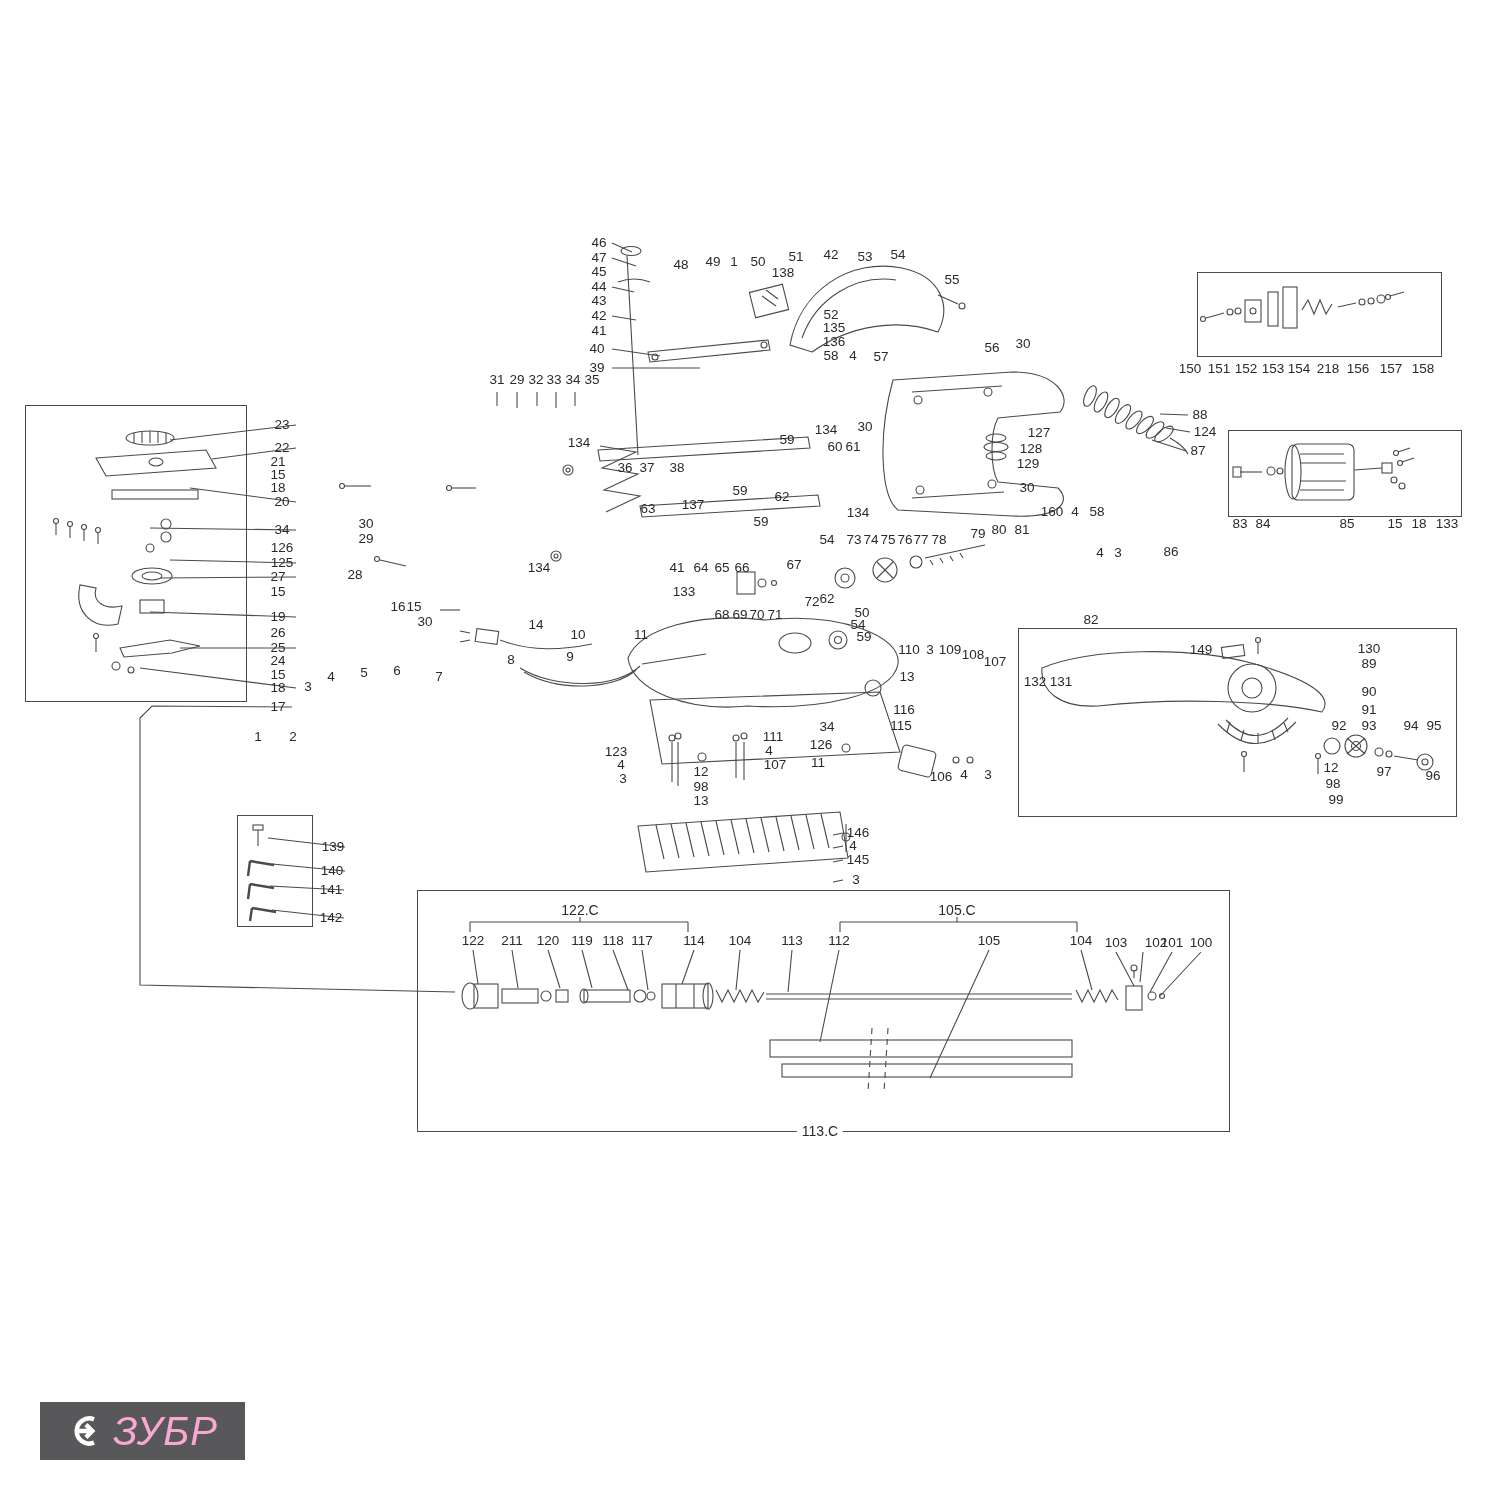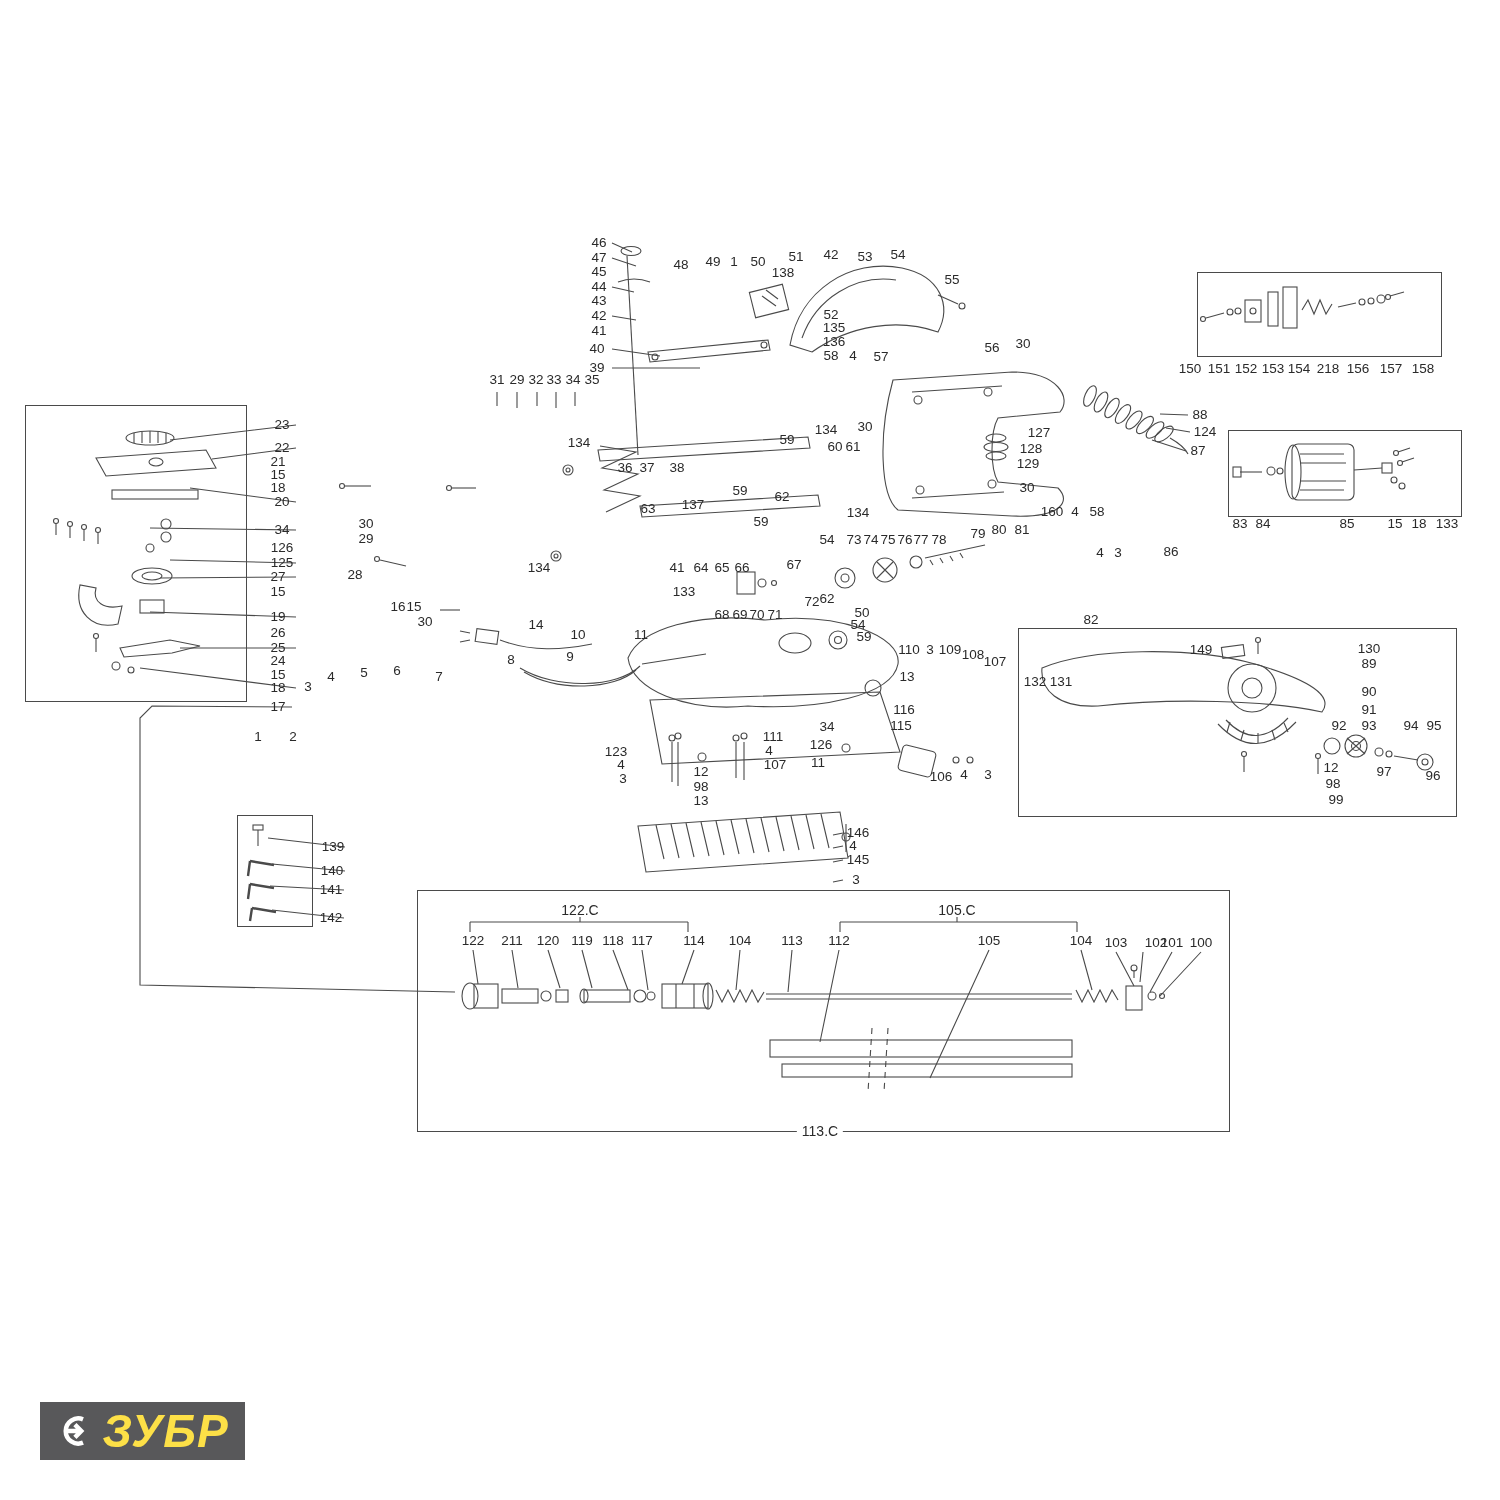--- a/index.html
+++ b/index.html
@@ -7,21 +7,21 @@
         font-family:"Liberation Sans",sans-serif}
   .box{position:absolute;border:1px solid #4a4a4a;background:transparent}
   .art{position:absolute;left:0;top:0;width:1500px;height:1500px}
   #callouts{position:absolute;left:0;top:0;width:1500px;height:1500px}
   .callout{position:absolute;transform:translate(-50%,-50%);font-size:13.5px;color:#2a2a2a;
            white-space:nowrap;line-height:1}
   .callout.sec{background:#fff;padding:0 5px;font-size:14px}
   .footer{position:absolute;left:40px;top:1402px;display:flex;align-items:center;gap:40px}
   .logo{width:205px;height:58px;background:#58585a;display:flex;align-items:center;
         justify-content:center;gap:10px}
-  .logo-text{color:#fde047;font-style:italic;font-weight:bold;font-size:46px;letter-spacing:1px}
+  .logo-text{color:#f9a8d4;font-style:italic;font-weight:normal;font-size:40px;letter-spacing:1px}
   .title{font-size:31px;color:#3c3c3c}
   .title .bold{font-weight:bold;color:#101010}
 </style>
 </head>
 <body>
 
 <div class="page">
 
   <div class="box" style="left:25px;top:405px;width:220px;height:295px"></div>
   <div class="box" style="left:237px;top:815px;width:74px;height:110px"></div>

